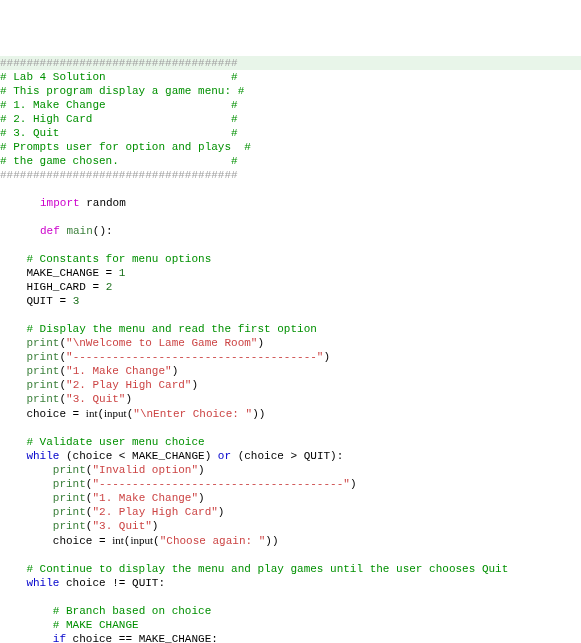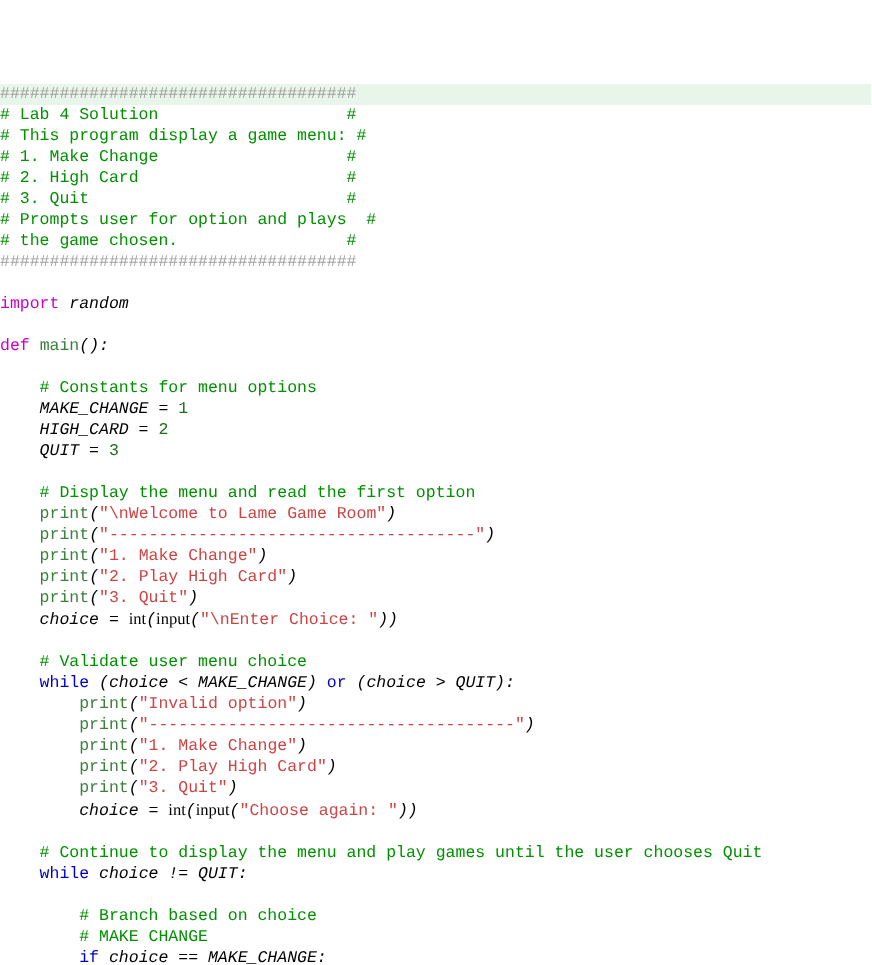--- a/index.html
+++ b/index.html
@@ -14,24 +14,24 @@
   }
   .code {
     padding: 0;
   }
   .hl-line {
     background: #e8f5e9;
     display: block;
   }
   .c   { color: #a0a0a0; }          
   .cm  { color: #009000; font-family: Liberation Mono, monospace; }          
-  .kw  { color: #cc00cc; }          
+  .kw  { color: #cc00cc; padding-left: 40px; }          
   .kw2 { color: #0000cc; }          
   .fn  { color: #3a7f3a; }          
-  .nm  { color: #000000; font-style: italic; }
+  .nm  { color: #000000; }
   .s   { color: #c44; }             
   .num { color: #1a6f1a; }          
   .bi  { color: #000000; font-family: Liberation Serif, serif; }          
 </style>
 </head>
 <body>
 
 
 
 <div class="code" id="code-root"><span class="hl-line" style="display: block;"><span class="c">####################################</span></span><span style="display: block;"><span class="cm"># Lab 4 Solution                   #</span></span><span style="display: block;"><span class="cm"># This program display a game menu: #</span></span><span style="display: block;"><span class="cm"># 1. Make Change                   #</span></span><span style="display: block;"><span class="cm"># 2. High Card                     #</span></span><span style="display: block;"><span class="cm"># 3. Quit                          #</span></span><span style="display: block;"><span class="cm"># Prompts user for option and plays  #</span></span><span style="display: block;"><span class="cm"># the game chosen.                 #</span></span><span style="display: block;"><span class="c">####################################</span></span><span style="display: block;">&nbsp;</span><span style="display: block;"><span class="kw">import</span><span class="nm"> random</span></span><span style="display: block;">&nbsp;</span><span style="display: block;"><span class="kw">def</span><span class="nm"> </span><span class="fn">main</span><span class="nm">():</span></span><span style="display: block;">&nbsp;</span><span style="display: block;"><span class="nm">    </span><span class="cm"># Constants for menu options</span></span><span style="display: block;"><span class="nm">    MAKE_CHANGE = </span><span class="num">1</span></span><span style="display: block;"><span class="nm">    HIGH_CARD = </span><span class="num">2</span></span><span style="display: block;"><span class="nm">    QUIT = </span><span class="num">3</span></span><span style="display: block;">&nbsp;</span><span style="display: block;"><span class="nm">    </span><span class="cm"># Display the menu and read the first option</span></span><span style="display: block;"><span class="nm">    </span><span class="fn">print</span><span class="nm">(</span><span class="s">"\nWelcome to Lame Game Room"</span><span class="nm">)</span></span><span style="display: block;"><span class="nm">    </span><span class="fn">print</span><span class="nm">(</span><span class="s">"-------------------------------------"</span><span class="nm">)</span></span><span style="display: block;"><span class="nm">    </span><span class="fn">print</span><span class="nm">(</span><span class="s">"1. Make Change"</span><span class="nm">)</span></span><span style="display: block;"><span class="nm">    </span><span class="fn">print</span><span class="nm">(</span><span class="s">"2. Play High Card"</span><span class="nm">)</span></span><span style="display: block;"><span class="nm">    </span><span class="fn">print</span><span class="nm">(</span><span class="s">"3. Quit"</span><span class="nm">)</span></span><span style="display: block;"><span class="nm">    choice = </span><span class="bi">int</span><span class="nm">(</span><span class="bi">input</span><span class="nm">(</span><span class="s">"\nEnter Choice: "</span><span class="nm">))</span></span><span style="display: block;">&nbsp;</span><span style="display: block;"><span class="nm">    </span><span class="cm"># Validate user menu choice</span></span><span style="display: block;"><span class="nm">    </span><span class="kw2">while</span><span class="nm"> (choice &lt; MAKE_CHANGE) </span><span class="kw2">or</span><span class="nm"> (choice &gt; QUIT):</span></span><span style="display: block;"><span class="nm">        </span><span class="fn">print</span><span class="nm">(</span><span class="s">"Invalid option"</span><span class="nm">)</span></span><span style="display: block;"><span class="nm">        </span><span class="fn">print</span><span class="nm">(</span><span class="s">"-------------------------------------"</span><span class="nm">)</span></span><span style="display: block;"><span class="nm">        </span><span class="fn">print</span><span class="nm">(</span><span class="s">"1. Make Change"</span><span class="nm">)</span></span><span style="display: block;"><span class="nm">        </span><span class="fn">print</span><span class="nm">(</span><span class="s">"2. Play High Card"</span><span class="nm">)</span></span><span style="display: block;"><span class="nm">        </span><span class="fn">print</span><span class="nm">(</span><span class="s">"3. Quit"</span><span class="nm">)</span></span><span style="display: block;"><span class="nm">        choice = </span><span class="bi">int</span><span class="nm">(</span><span class="bi">input</span><span class="nm">(</span><span class="s">"Choose again: "</span><span class="nm">))</span></span><span style="display: block;">&nbsp;</span><span style="display: block;"><span class="nm">    </span><span class="cm"># Continue to display the menu and play games until the user chooses Quit</span></span><span style="display: block;"><span class="nm">    </span><span class="kw2">while</span><span class="nm"> choice != QUIT:</span></span><span style="display: block;">&nbsp;</span><span style="display: block;"><span class="nm">        </span><span class="cm"># Branch based on choice</span></span><span style="display: block;"><span class="nm">        </span><span class="cm"># MAKE CHANGE</span></span><span style="display: block;"><span class="nm">        </span><span class="kw2">if</span><span class="nm"> choice == MAKE_CHANGE:</span></span></div>

